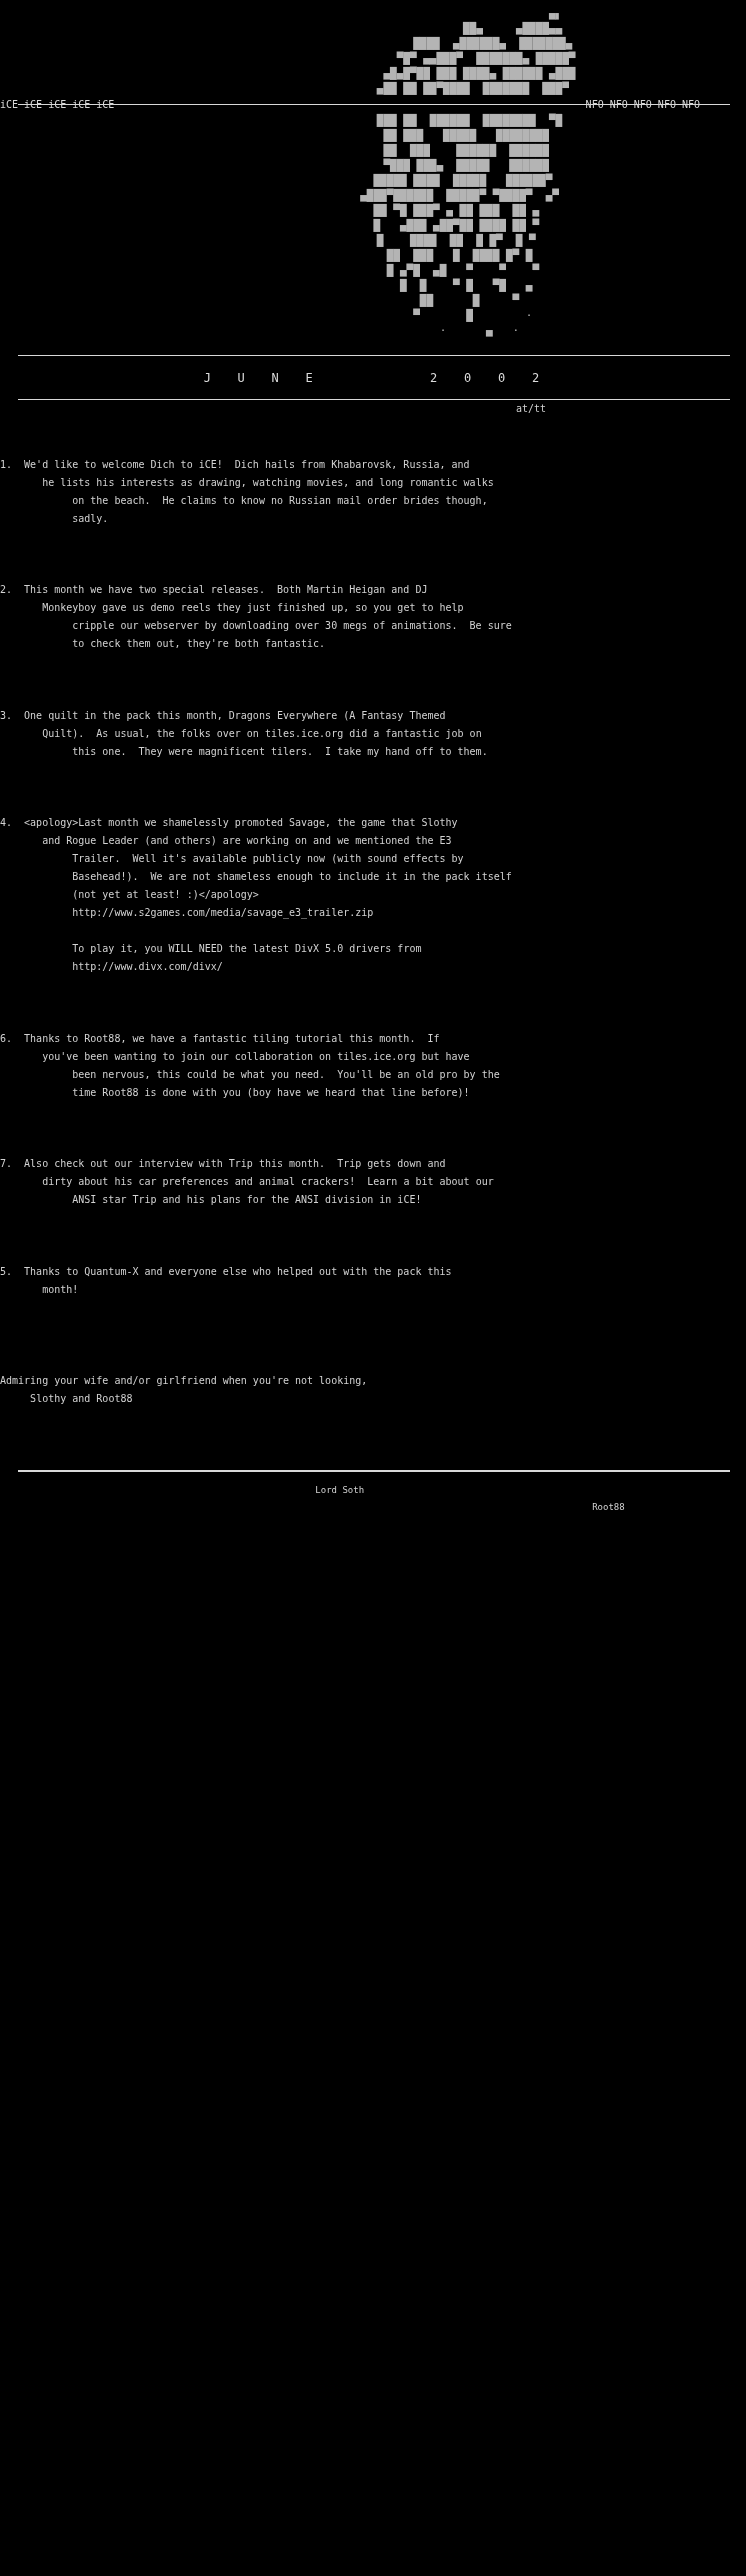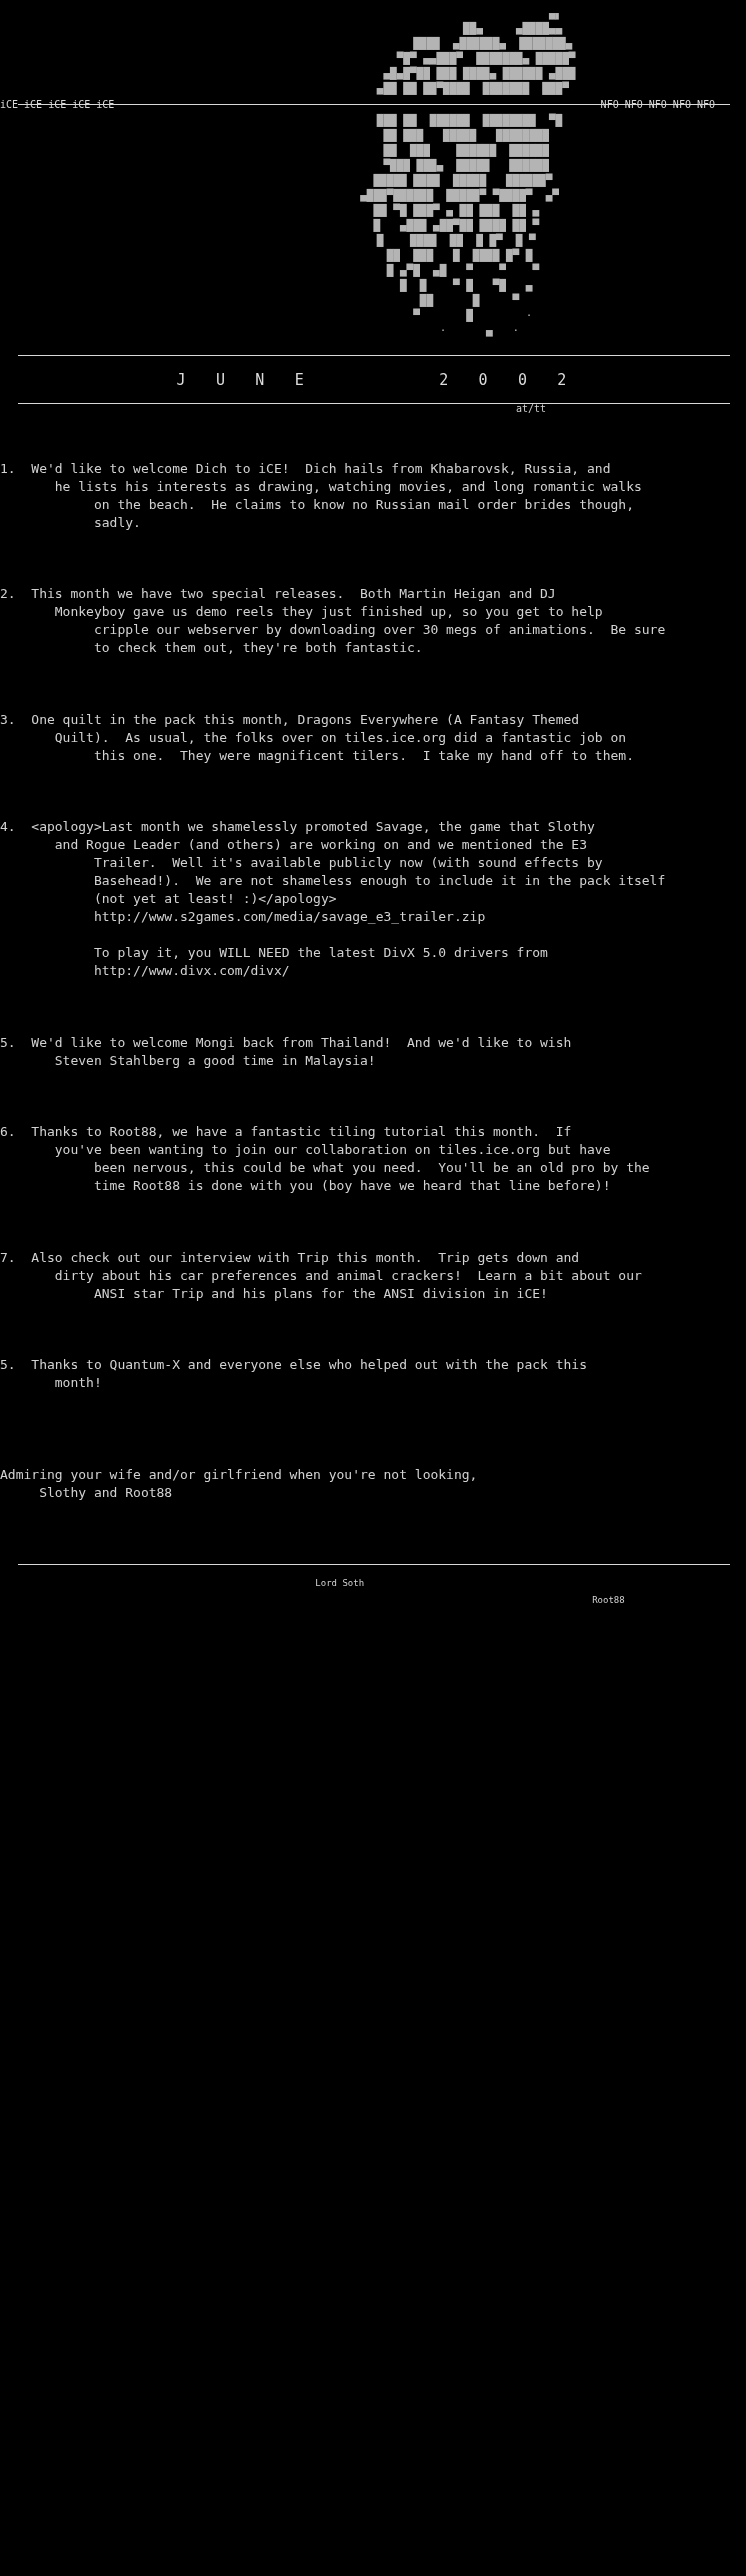--- a/index.html
+++ b/index.html
@@ -55,50 +55,50 @@
 
   .rail-text {
     position: absolute;
     top: 0;
     font-size: 10px;
     line-height: 17.5px;
     color: #d8d8d8;
     white-space: pre;
   }
   .rail-text.left  { left: 0px; }
-  .rail-text.right { right: 2px; }
+  .rail-text.right { right: 17px; }
 
   .attr-tag {
     position: absolute;
     font-size: 10px;
     color: #d0d0d0;
     white-space: pre;
   }
 
   
   .rule {
     height: 1.2px;
     background: #d8d8d8;
     margin: 0 17.5px;
   }
 
   
   .date-banner {
     text-align: center;
-    font-size: 15px;
+    font-size: 12px;
     letter-spacing: 4.1px;
     color: #dcdcdc;
     padding: 15px 0 14px 0;
     white-space: pre;
   }
 
   
   .body {
     padding: 20px 17.5px 0 0;
-    font-size: 13px;
+    font-size: 10px;
     line-height: 18px;
     color: #d2d2d2;
     white-space: pre-wrap;
   }
   .entry {
     margin: 0 0 17.5px 0;
     white-space: pre-wrap;
   }
   .signoff {
     margin: 20px 0 0 0;
@@ -177,22 +177,20 @@
             this one.  They were magnificent tilers.  I take my hand off to them.</div>
     <div class="entry">4.  &lt;apology&gt;Last month we shamelessly promoted Savage, the game that Slothy
        and Rogue Leader (and others) are working on and we mentioned the E3
             Trailer.  Well it's available publicly now (with sound effects by
             Basehead!).  We are not shameless enough to include it in the pack itself
             (not yet at least! :)&lt;/apology&gt;
             http://www.s2games.com/media/savage_e3_trailer.zip
 
             To play it, you WILL NEED the latest DivX 5.0 drivers from
             http://www.divx.com/divx/</div>
-    <div class="entry">5.  We'd like to welcome Mongi back from Thailand!  And we'd like to wish
-       Steven Stahlberg a good time in Malaysia!</div>
     <div class="entry">6.  Thanks to Root88, we have a fantastic tiling tutorial this month.  If
        you've been wanting to join our collaboration on tiles.ice.org but have
             been nervous, this could be what you need.  You'll be an old pro by the
             time Root88 is done with you (boy have we heard that line before)!</div>
     <div class="entry">7.  Also check out our interview with Trip this month.  Trip gets down and
        dirty about his car preferences and animal crackers!  Learn a bit about our
             ANSI star Trip and his plans for the ANSI division in iCE!</div>
     <div class="entry">5.  Thanks to Quantum-X and everyone else who helped out with the pack this
        month!</div>
     <div class="signoff">Admiring your wife and/or girlfriend when you're not looking,

